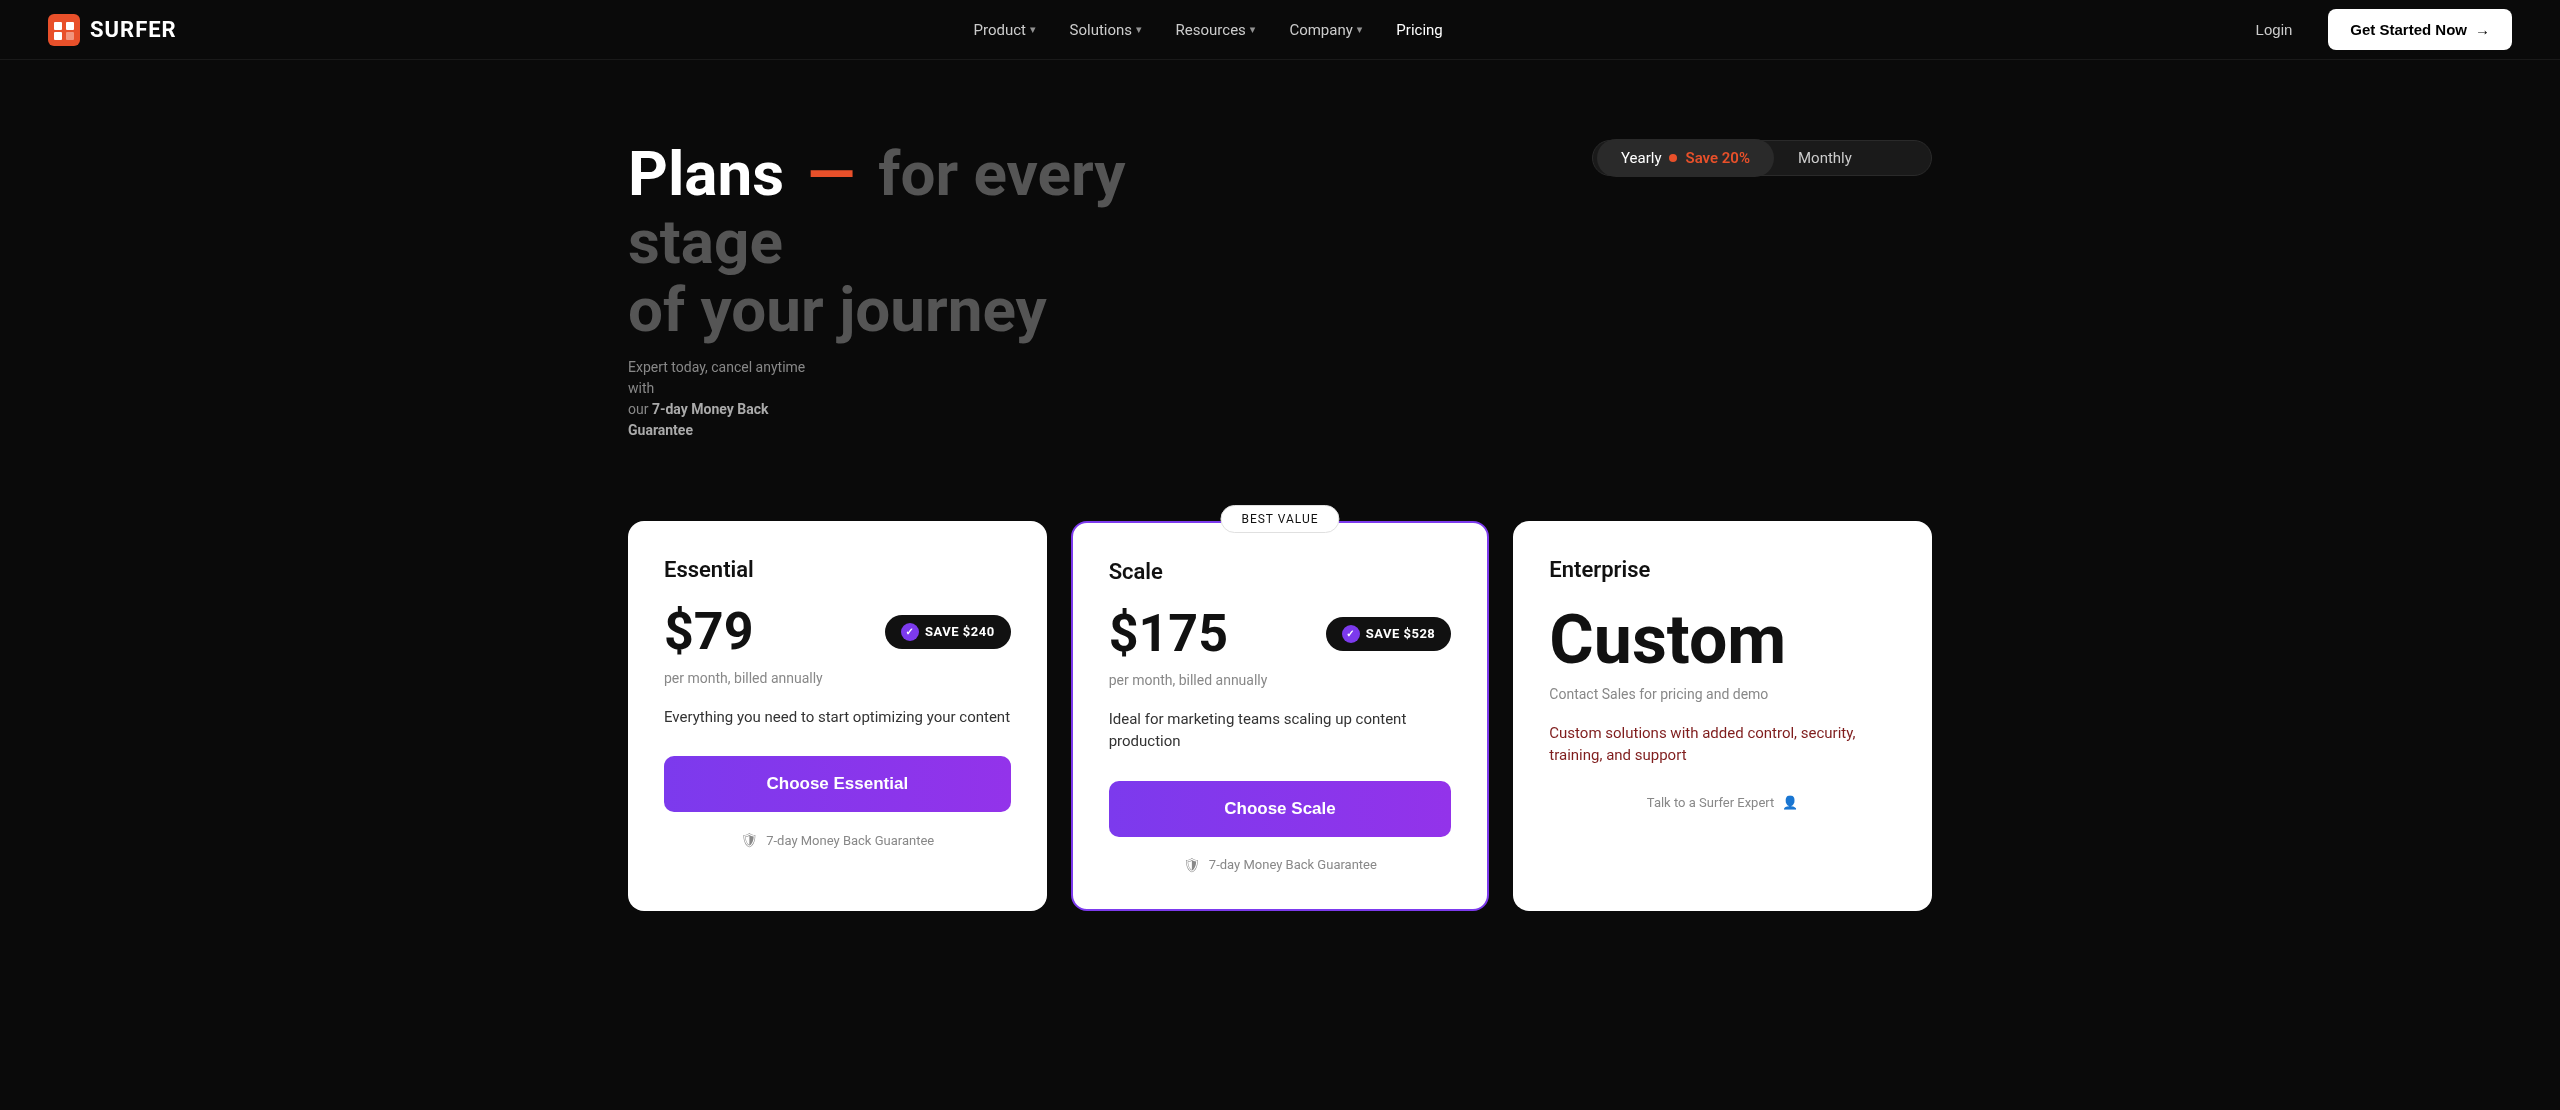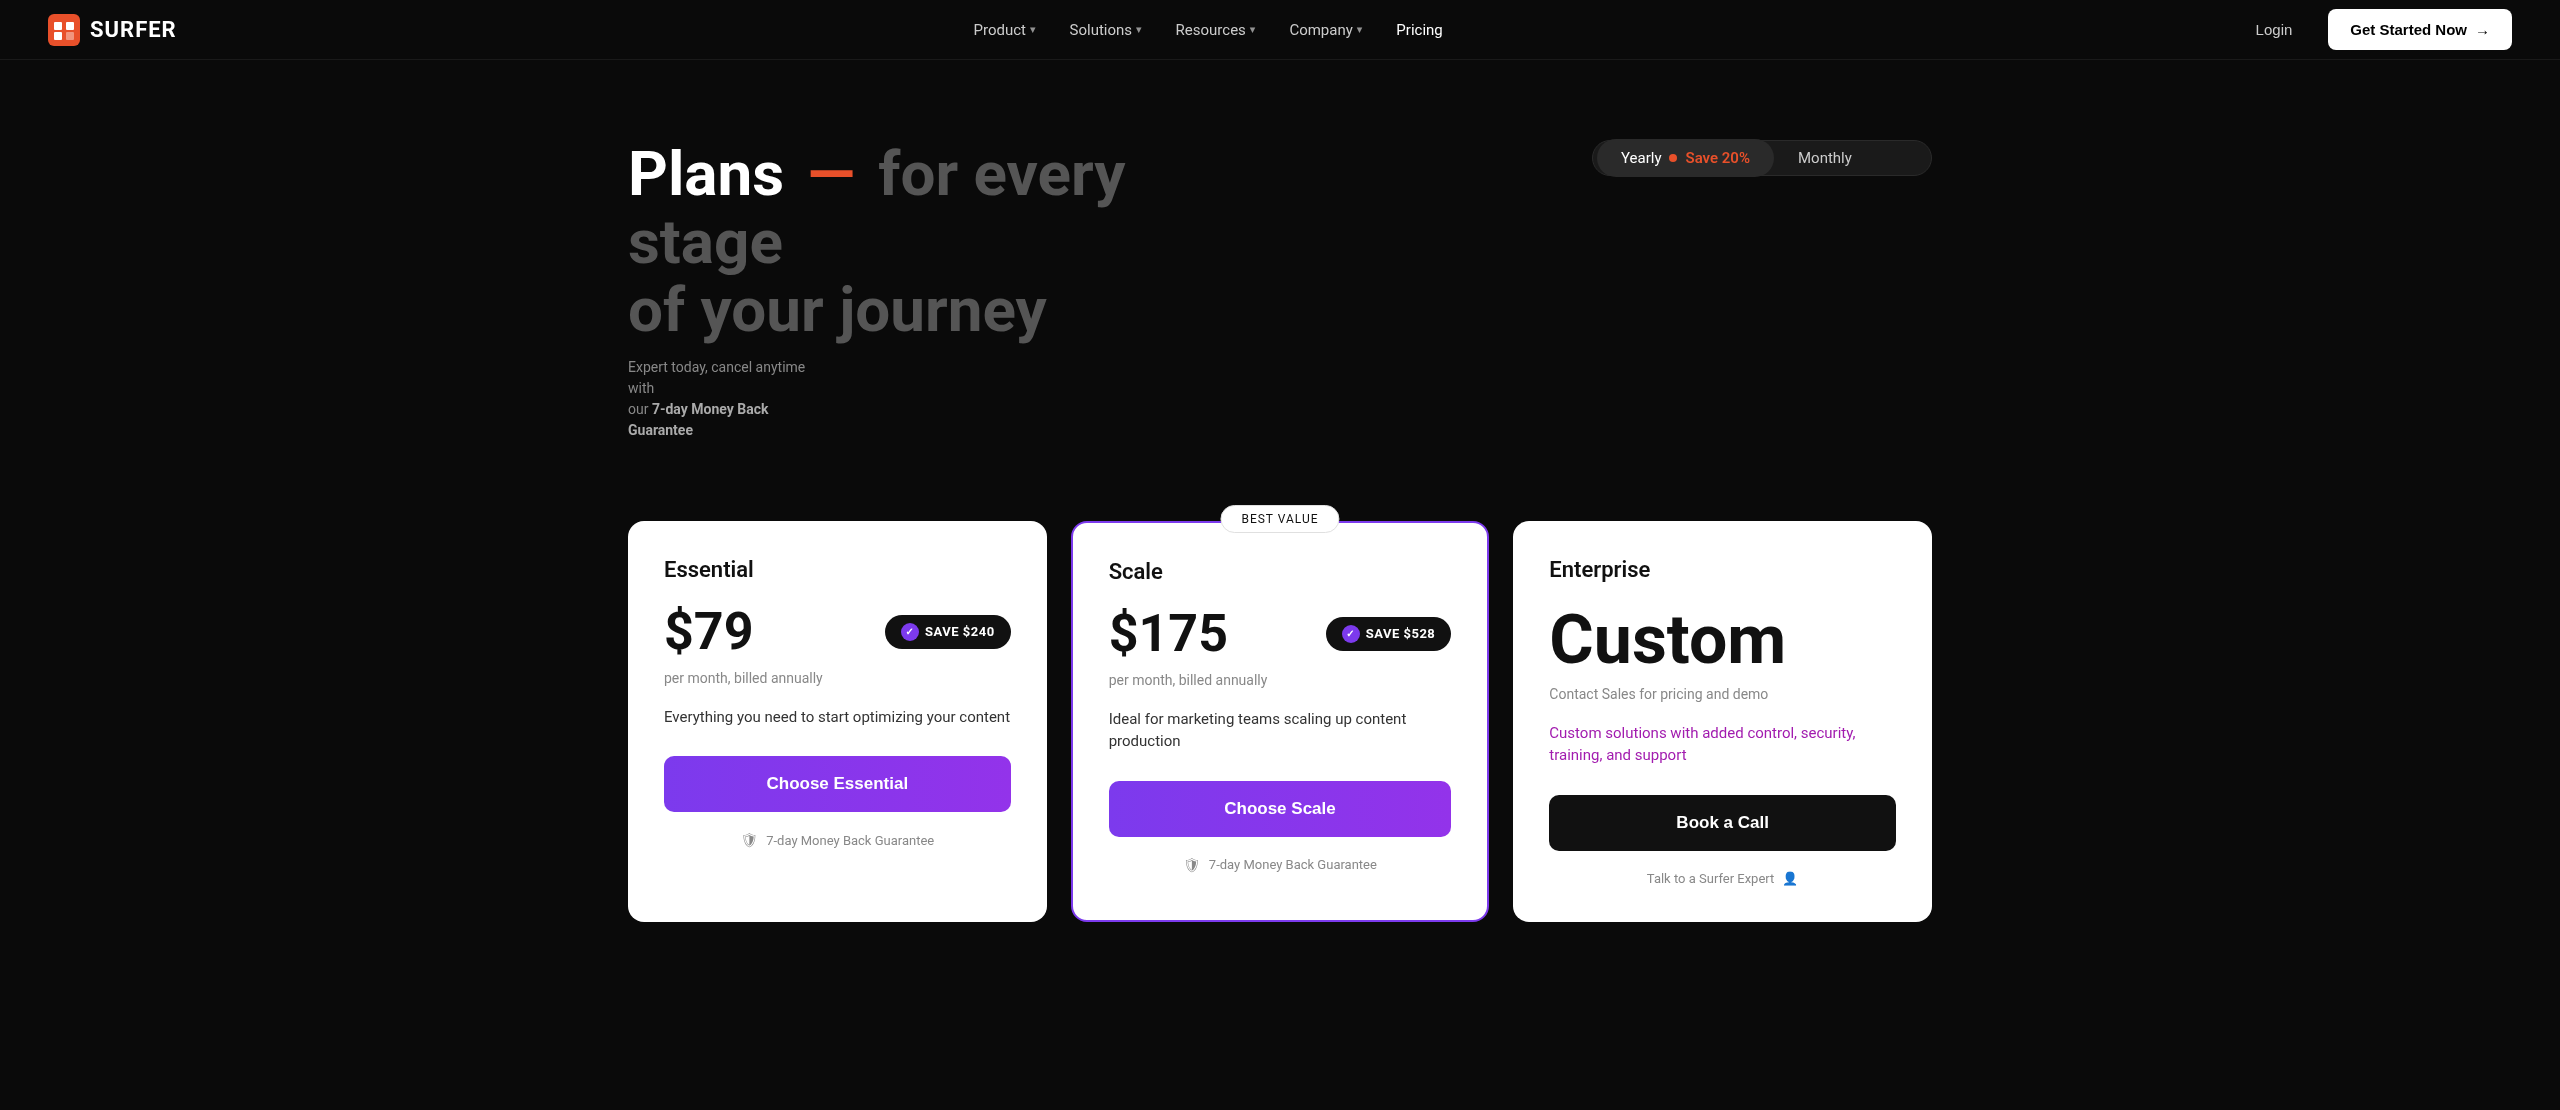--- a/index.html
+++ b/index.html
@@ -289,21 +289,21 @@
       line-height: 1;
       margin-bottom: 12px;
     }
     .enterprise-contact {
       font-size: 14px;
       color: #888;
       margin-bottom: 20px;
     }
     .enterprise-desc {
       font-size: 15px;
-      color: #a21caf;
+      color: #7f1d1d;
       line-height: 1.5;
       margin-bottom: 28px;
     }
     .talk-expert {
       display: flex;
       align-items: center;
       gap: 8px;
       font-size: 13px;
       color: #888;
       justify-content: center;
@@ -429,21 +429,20 @@
         <span class="shield-icon">🛡</span>
         <span>7-day Money Back Guarantee</span>
       </div>
     </div>
 
     <div class="card">
       <div class="card-name">Enterprise</div>
       <div class="enterprise-price">Custom</div>
       <div class="enterprise-contact">Contact Sales for pricing and demo</div>
       <div class="enterprise-desc">Custom solutions with added control, security, training, and support</div>
-      <button class="card-cta cta-black">Book a Call</button>
       <div class="talk-expert">
         <span>Talk to a Surfer Expert</span>
         <span>👤</span>
       </div>
     </div>
 
   </div>
 </div>
 
 </body></html>

